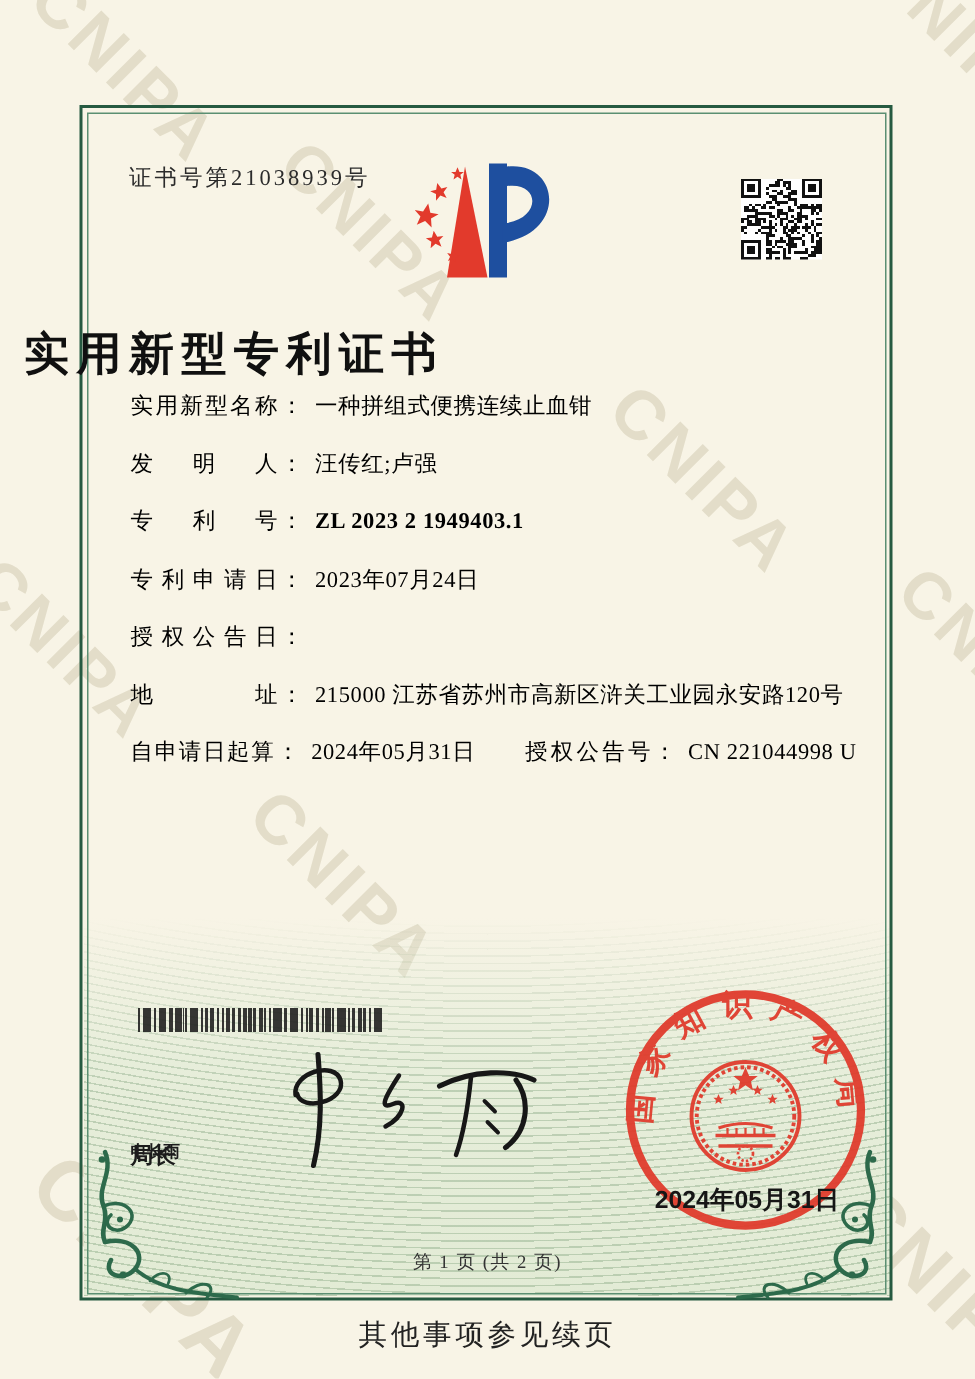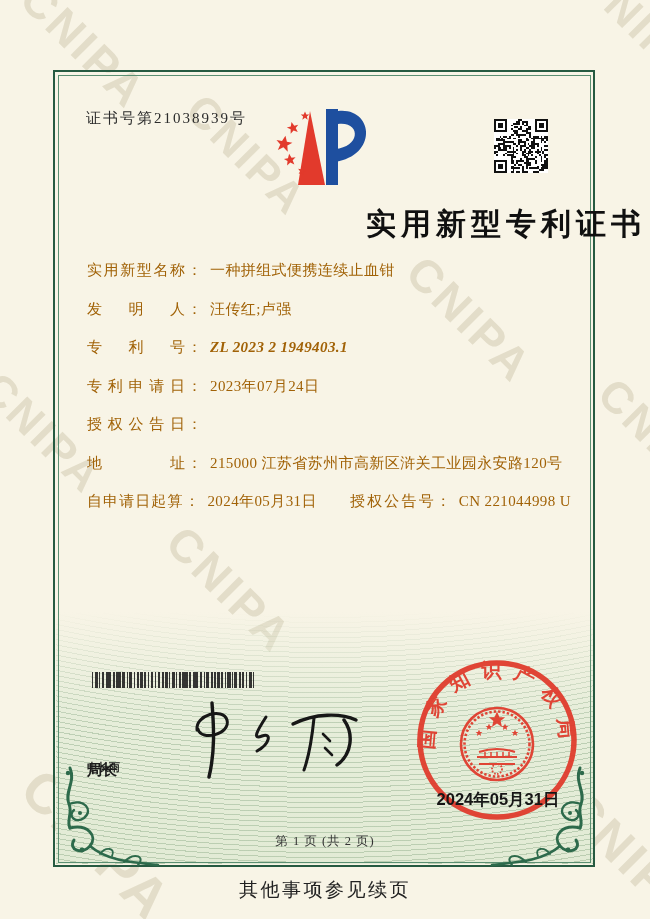--- a/index.html
+++ b/index.html
@@ -27,32 +27,32 @@
         -webkit-mask-image:linear-gradient(to bottom,transparent,#000 45%);
         mask-image:linear-gradient(to bottom,transparent,#000 45%);}
 
   .flourish{position:absolute;z-index:4;}
 
   
   .certno{position:absolute;left:86px;top:109px;font-size:15px;letter-spacing:2px;
           color:#2b2b2b;z-index:5;}
   .logo{position:absolute;left:272px;top:103px;width:108px;height:96px;z-index:5;}
   .qr{position:absolute;left:494px;top:119px;width:54px;height:54px;z-index:5;}
-  .title{position:absolute;left:0;right:0;top:200px;margin:4px;text-align:right;
+  .title{position:absolute;left:0;right:0;top:200px;margin:16px;text-align:left;
          font-size:30px;font-weight:bold;letter-spacing:5px;color:#101010;z-index:5;}
 
   
   .fields{position:absolute;left:87px;top:261px;width:484px;font-size:15px;
-          color:#a16207;z-index:5;}
+          color:#000000;z-index:5;}
   .frow{display:flex;align-items:baseline;margin-bottom:22.5px;height:16px;white-space:nowrap;}
   .flabel{display:inline-block;width:98px;text-align:justify;text-align-last:justify;
           text-justify:inter-character;letter-spacing:0;}
   .fcolon{margin-left:2px;}
   .fvalue{margin-left:8px;letter-spacing:.4px;}
-  .fvalue.num{font-weight:bold;font-style:italic;}
+  .fvalue.num{font-weight:bold;}
   .gval{width:132px;}
   .glabel2{display:inline-block;width:86px;margin-left:14px;text-align:justify;
            text-align-last:justify;text-justify:inter-character;}
 
   
   .paras{position:absolute;left:87px;top:533px;width:481px;z-index:5;
          font-size:14px;line-height:25px;color:#1f1f1f;text-align:justify;}
   .paras p{margin:0;text-indent:2.15em;letter-spacing:.4px;}
 
   

